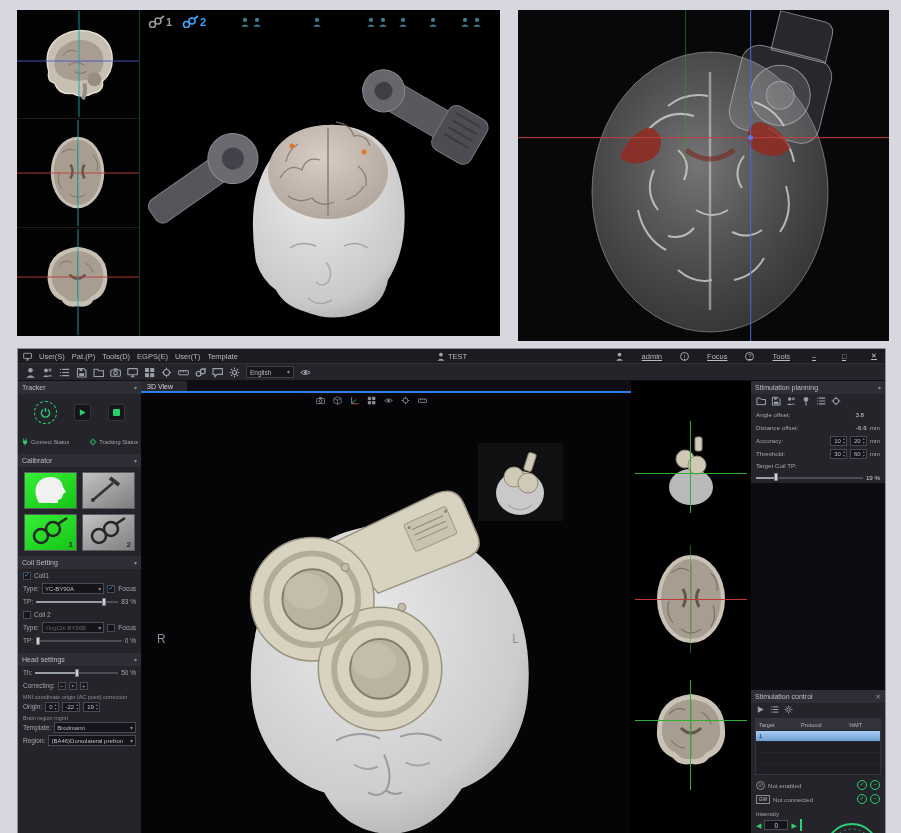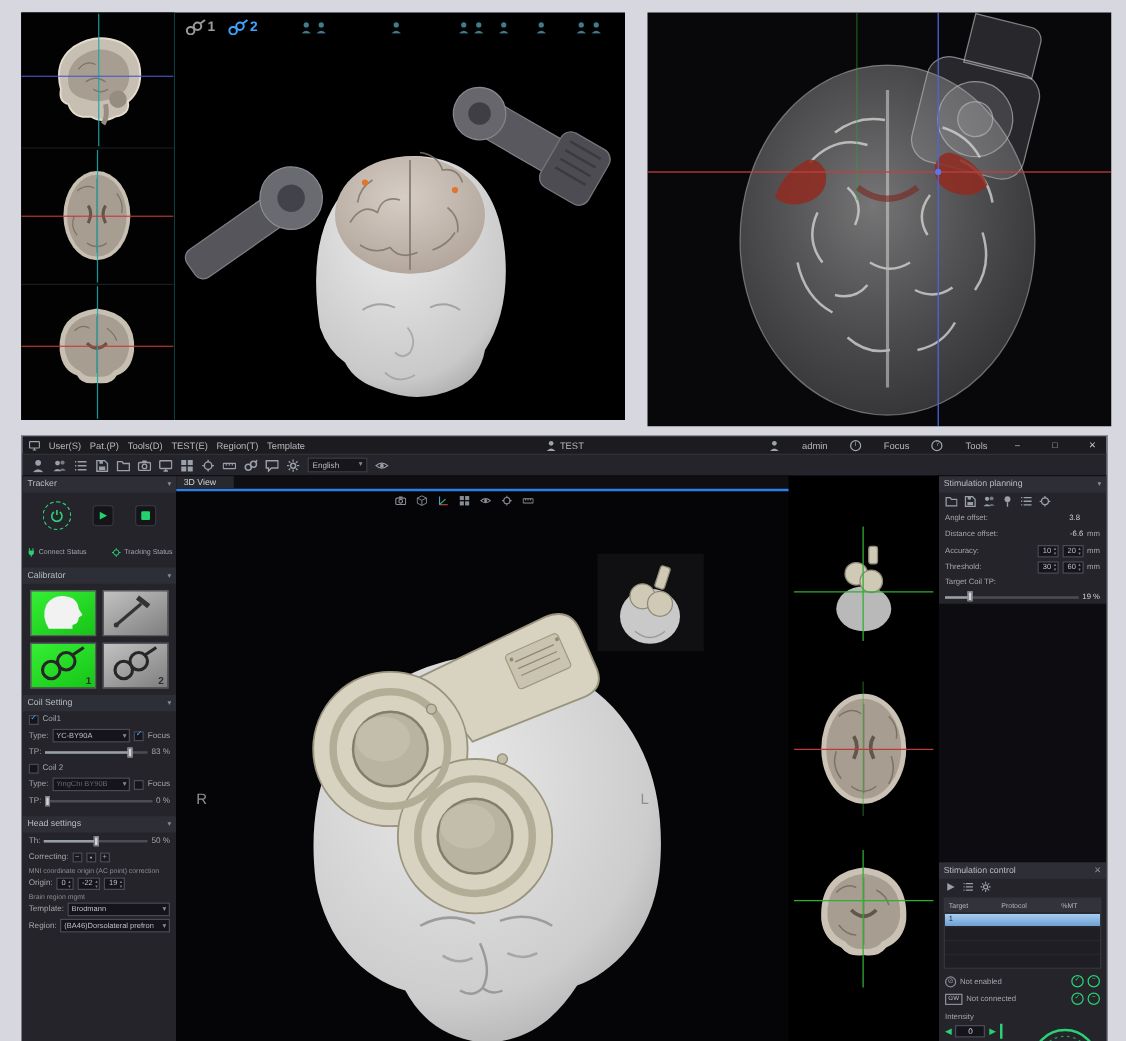--- a/index.html
+++ b/index.html
@@ -19,21 +19,21 @@
 .keynum{font-size:11px;font-weight:bold;line-height:1;}
 .pgroup{position:absolute;display:flex;gap:2px;align-items:center;top:4px;}
 .pico{width:10px;height:10px;color:#3f7d8c;}
 #trpanel{position:absolute;left:518px;top:10px;width:371px;height:331px;background:#08080b;overflow:hidden;}
 #trpanel svg{width:100%;height:100%;}
 
 
 #app{position:absolute;left:17px;top:348px;width:869px;height:564px;background:#1b1b20;border:1px solid #8f8f98;display:flex;flex-direction:column;}
 #titlebar{height:14px;display:flex;align-items:center;padding:0 5px;gap:7px;font-size:7.5px;color:#b7b7be;position:relative;flex:none;}
 #tb-center{position:absolute;left:50%;transform:translateX(-50%);display:flex;align-items:center;gap:3px;}
-#tb-right{margin-left:auto;display:flex;align-items:center;gap:18px;}
+#tb-right{margin-left:auto;display:flex;align-items:center;gap:18px;text-decoration:underline;}
 .winbtn{width:12px;text-align:center;font-size:7px;color:#c5c5cc;}
 .tbico{width:9px;height:9px;color:#9fa3ac;}
 .circ{width:9px;height:9px;border:1px solid #9fa3ac;border-radius:50%;display:flex;align-items:center;justify-content:center;font-size:6px;color:#9fa3ac;line-height:1;}
 #toolbar{height:18px;background:#24242a;border-top:1px solid #303038;border-bottom:1px solid #101014;display:flex;align-items:center;gap:6px;padding:0 7px;flex:none;}
 .ico{width:11px;height:11px;color:#9aa0aa;flex:none;}
 #lang{width:48px;height:12px;background:#17171b;border:1px solid #3e3e46;color:#b9b9c0;font-size:6.5px;display:flex;align-items:center;justify-content:space-between;padding:0 3px;flex:none;}
 #content{flex:1;display:flex;background:#000;min-height:0;}
 
 
 #lpanel{width:123px;background:#24242a;display:flex;flex-direction:column;font-size:6.5px;color:#a5a5ad;flex:none;overflow:hidden;}
@@ -367,22 +367,22 @@
   </div>
 
   <div id="app">
     <div id="titlebar">
       <svg class="tbico" viewBox="0 0 11 11">
           <use href="#i-mon"></use>
         </svg>
       <span class="menu-item">User(S)</span>
       <span class="menu-item">Pat.(P)</span>
       <span class="menu-item">Tools(D)</span>
-      <span class="menu-item">TEST(E)</span>
-      <span class="menu-item">Region(T)</span>
+      <span class="menu-item">EGPS(E)</span>
+      <span class="menu-item">User(T)</span>
       <span class="menu-item">Template</span>
       <span id="tb-center">
         <svg class="tbico" viewBox="0 0 11 11">
             <use href="#i-person"></use>
           </svg>
         <span>TEST</span>
       </span>
       <span id="tb-right">
         <svg class="tbico" viewBox="0 0 11 11">
             <use href="#i-person"></use>

